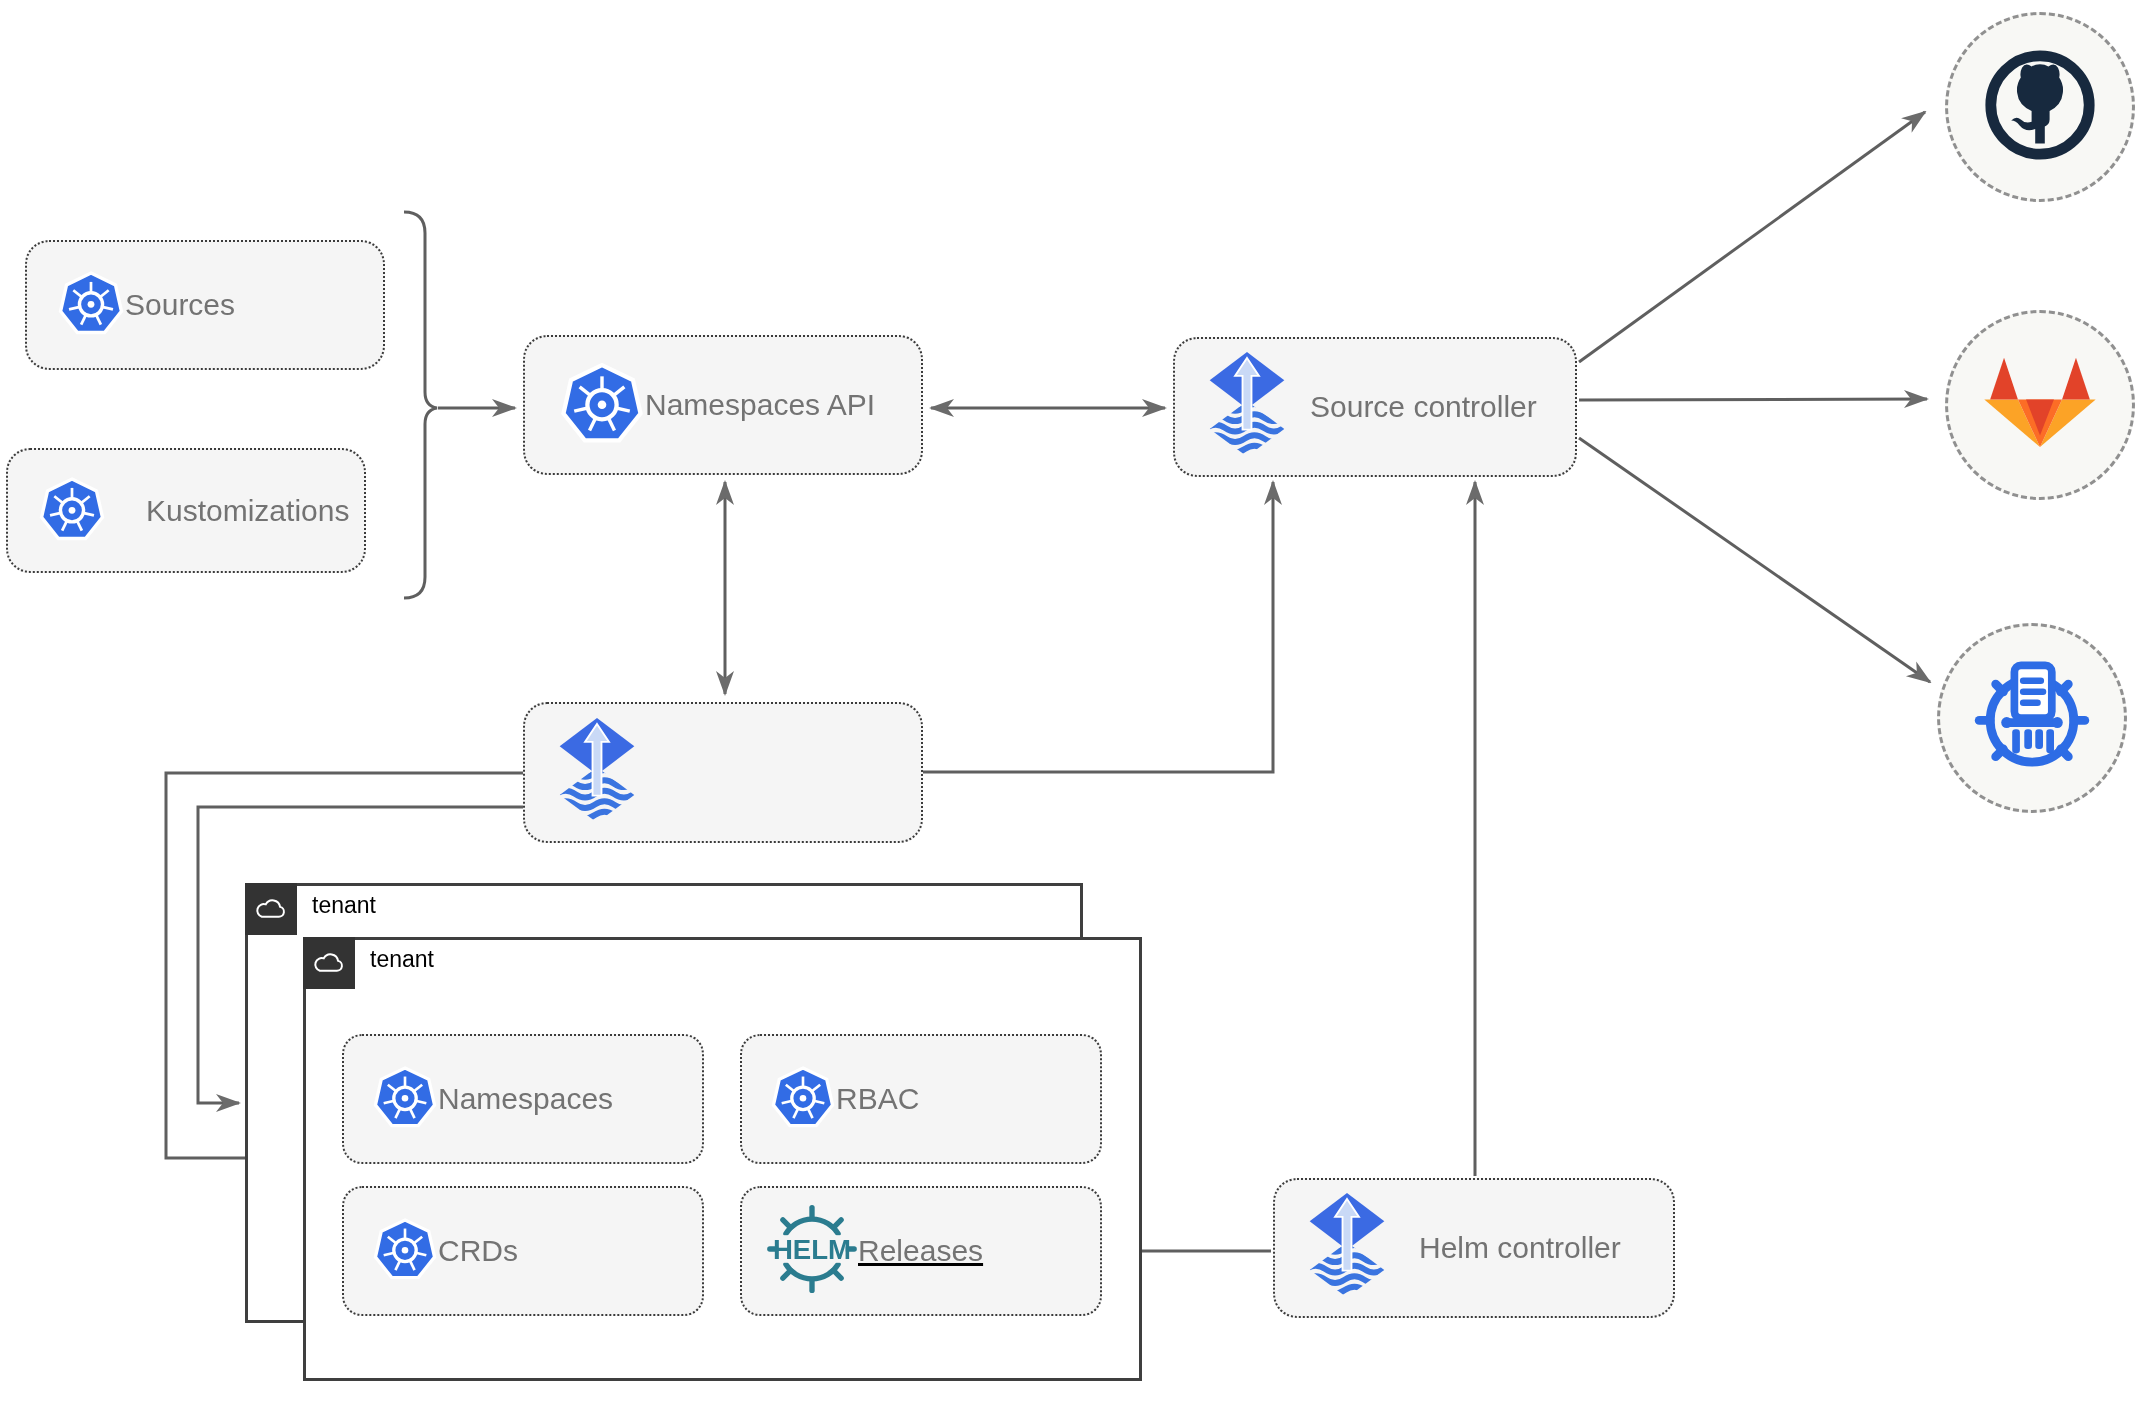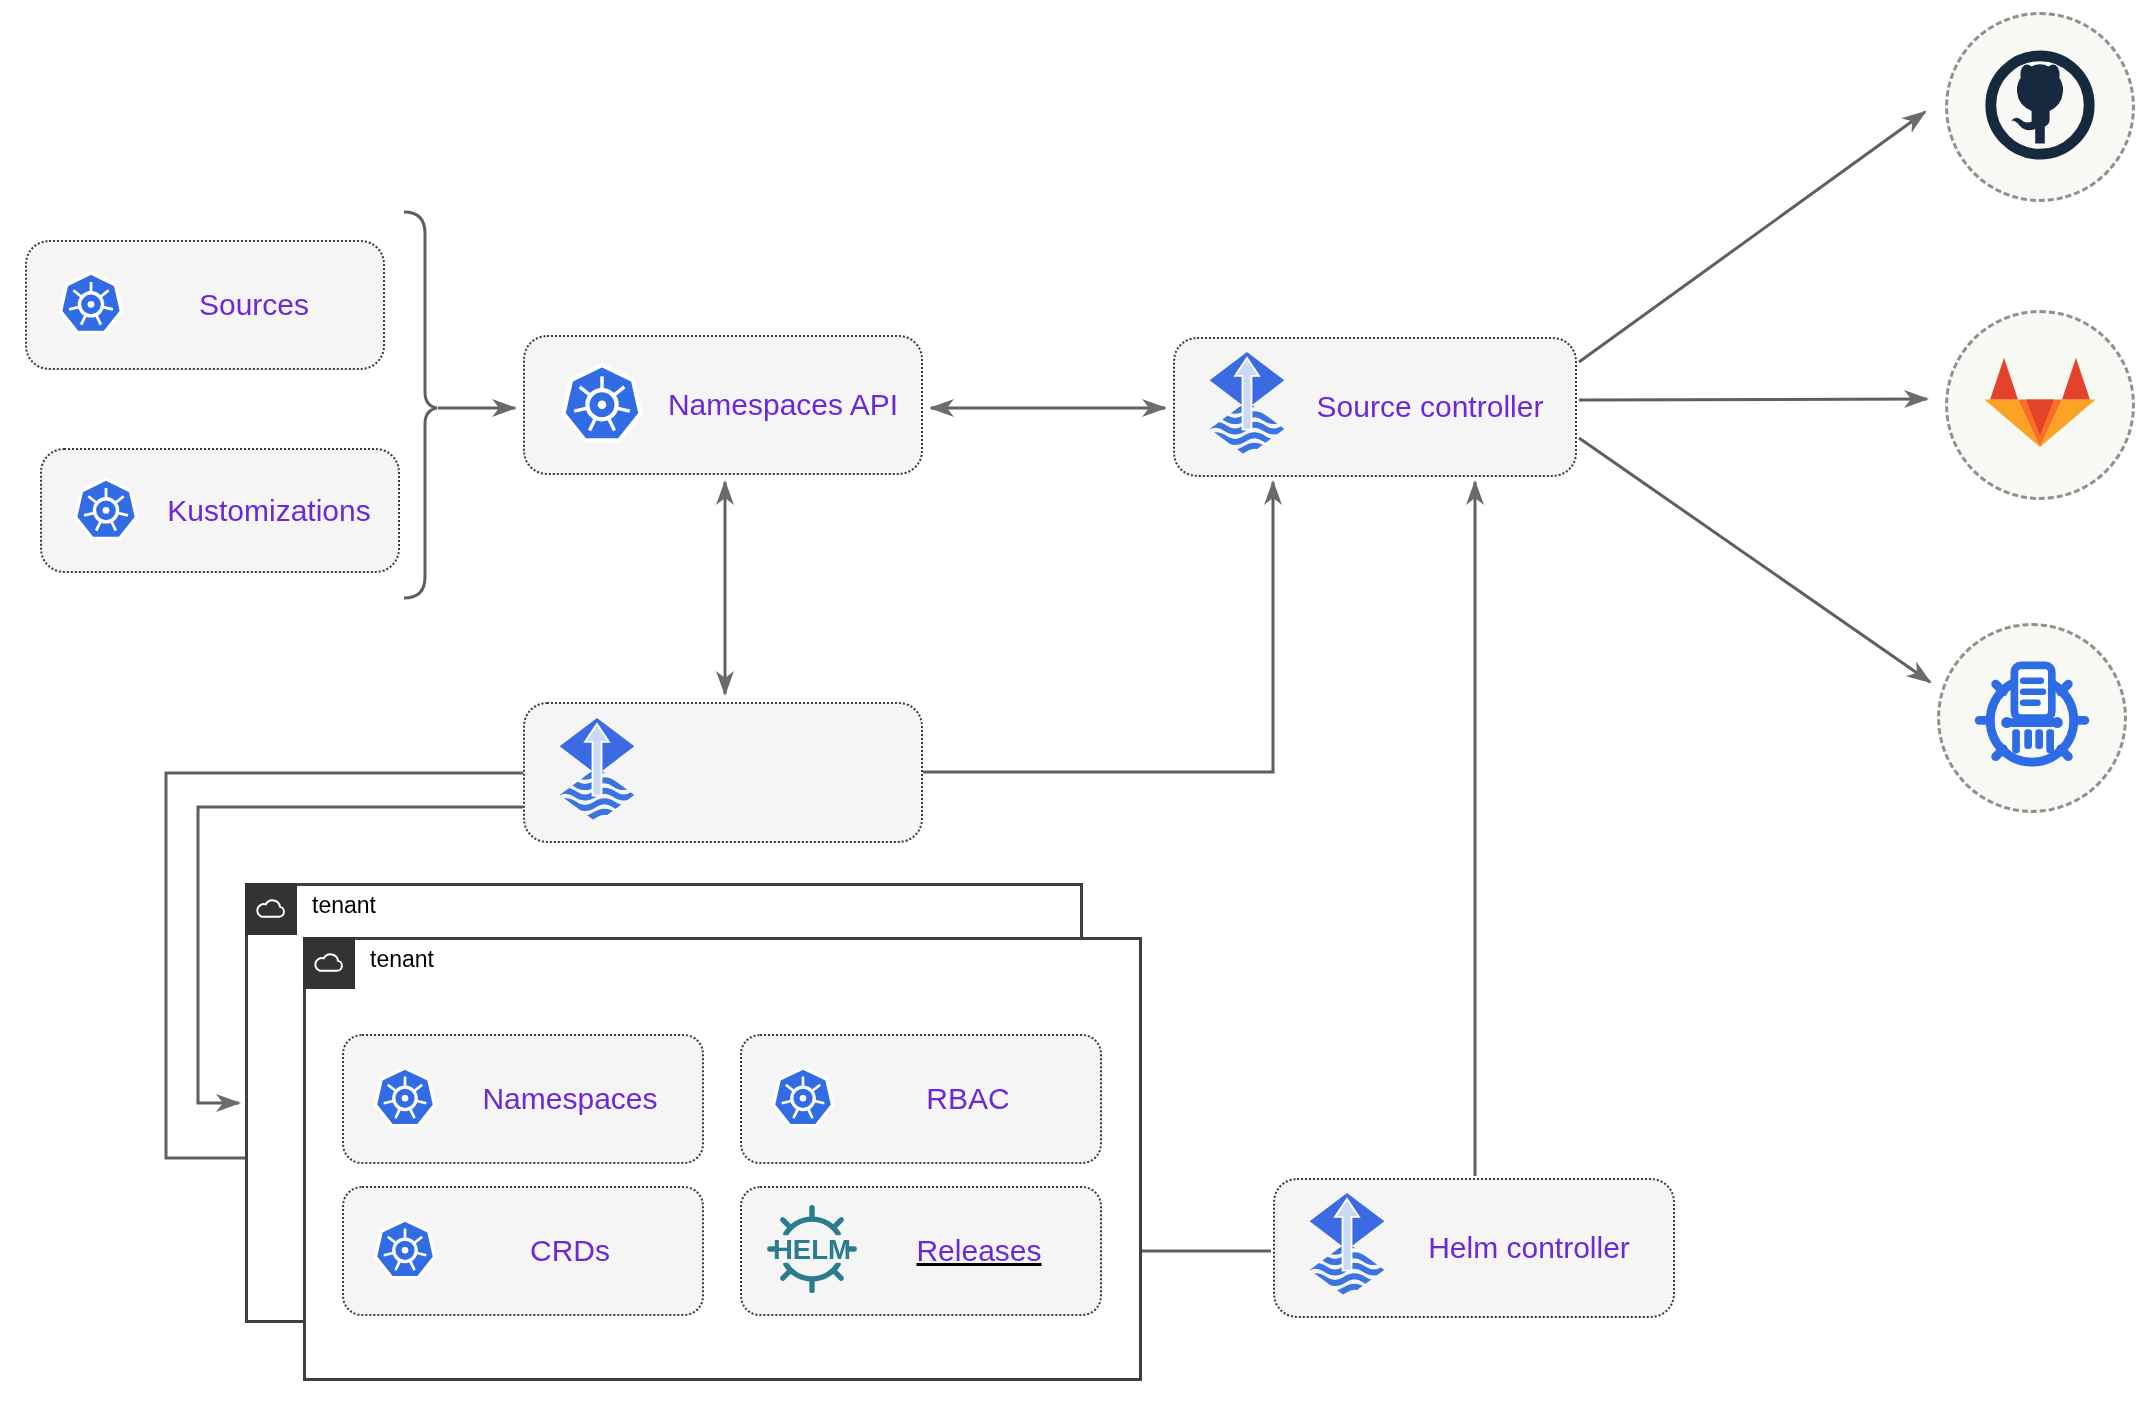--- a/index.html
+++ b/index.html
@@ -2,21 +2,21 @@
 <html><head>
 <meta charset="utf-8">
 <style>
   html,body{margin:0;padding:0;background:#ffffff;}
   body{width:2144px;height:1407px;position:relative;overflow:hidden;
        font-family:"Liberation Sans","DejaVu Sans",sans-serif;color:#000;}
   .layer{position:absolute;left:0;top:0;}
   svg.wires{z-index:1;pointer-events:none;}
   .node{position:absolute;z-index:4;box-sizing:border-box;display:flex;align-items:center;
         background:#f5f5f5;border:2px dotted #3b3b3b;border-radius:24px;}
-  .node .nlabel{flex:1;text-align:center;font-size:30px;line-height:1.25;color:#6d28d9;}
+  .node .nlabel{flex:1;font-size:30px;line-height:1.25;color:#737373;}
   .node .icon{flex:0 0 auto;}
   .big-label{font-size:31px;}
   .circle{position:absolute;z-index:4;box-sizing:border-box;width:190px;height:190px;
           border-radius:50%;background:#f8f8f5;border:3px dashed #909090;
           display:flex;align-items:center;justify-content:center;}
   .tenant{position:absolute;box-sizing:border-box;background:#ffffff;border:3px solid #3f3f3f;}
   .tenant-head{position:absolute;left:-3px;top:-3px;width:52px;height:52px;background:#333333;
                display:flex;align-items:center;justify-content:center;}
   .tenant-label{position:absolute;left:64px;top:0;height:39px;display:flex;align-items:center;
                 font-size:23px;color:#000;}
@@ -86,21 +86,21 @@
           <line x1="50" y1="52" x2="17.7" y2="59.4"></line>
         <line x1="50" y1="52" x2="24" y2="31.3"></line>
       </g>
       <circle cx="50" cy="52" r="17" fill="#326ce5" stroke="#ffffff" stroke-width="5"></circle>
       <circle cx="50" cy="52" r="5" fill="#ffffff"></circle>
     </svg>
   </span>
   <span class="nlabel">Sources</span>
 </div>
 
-<div class="node" style="left:40px;top:448px;width:360px;height:125px;padding-left:30px;">
+<div class="node" style="left:6px;top:448px;width:360px;height:125px;padding-left:30px;gap:40px;">
   <span class="icon">
     <svg width="68" height="68" viewBox="0 0 100 100">
       <polygon points="50,6 86,23.3 94.8,62.2 70,93.4 30,93.4 5.2,62.2 14,23.3" fill="#326ce5" stroke="#ffffff" stroke-width="5"></polygon>
       <g stroke="#ffffff" stroke-width="4">
         <line x1="50" y1="52" x2="50" y2="19"></line>
           <line x1="50" y1="52" x2="76" y2="31.3"></line>
         <line x1="50" y1="52" x2="82.3" y2="59.4"></line>
           <line x1="50" y1="52" x2="64.5" y2="81.9"></line>
         <line x1="50" y1="52" x2="35.5" y2="81.9"></line>
           <line x1="50" y1="52" x2="17.7" y2="59.4"></line>

